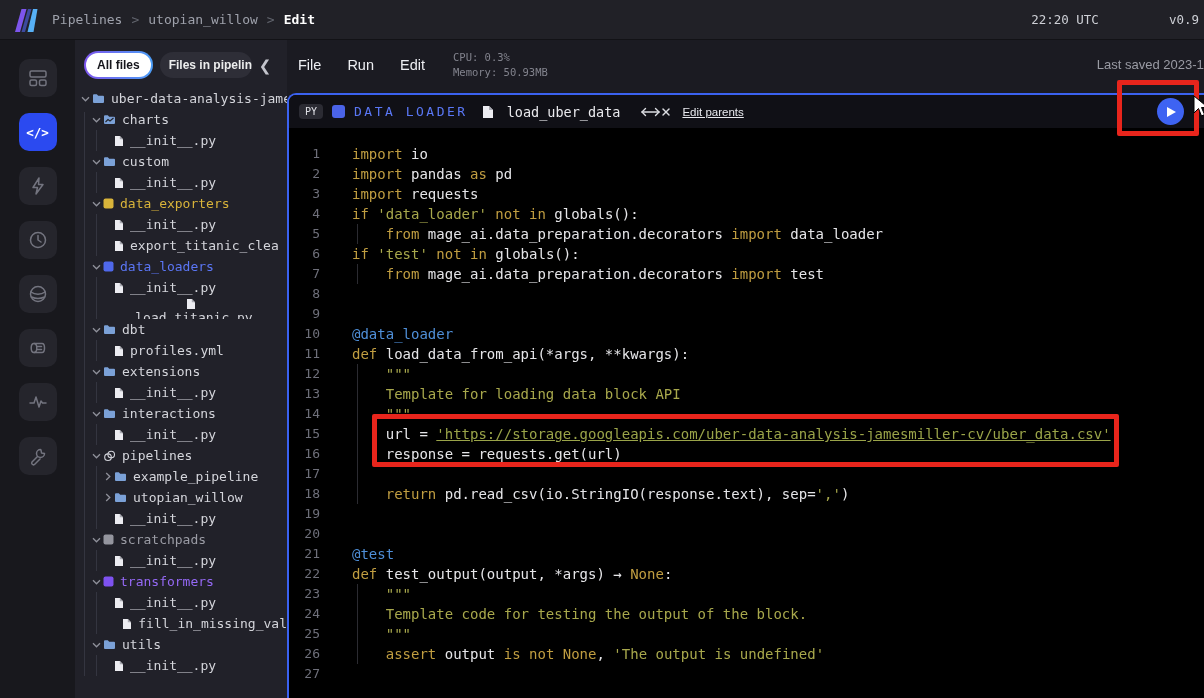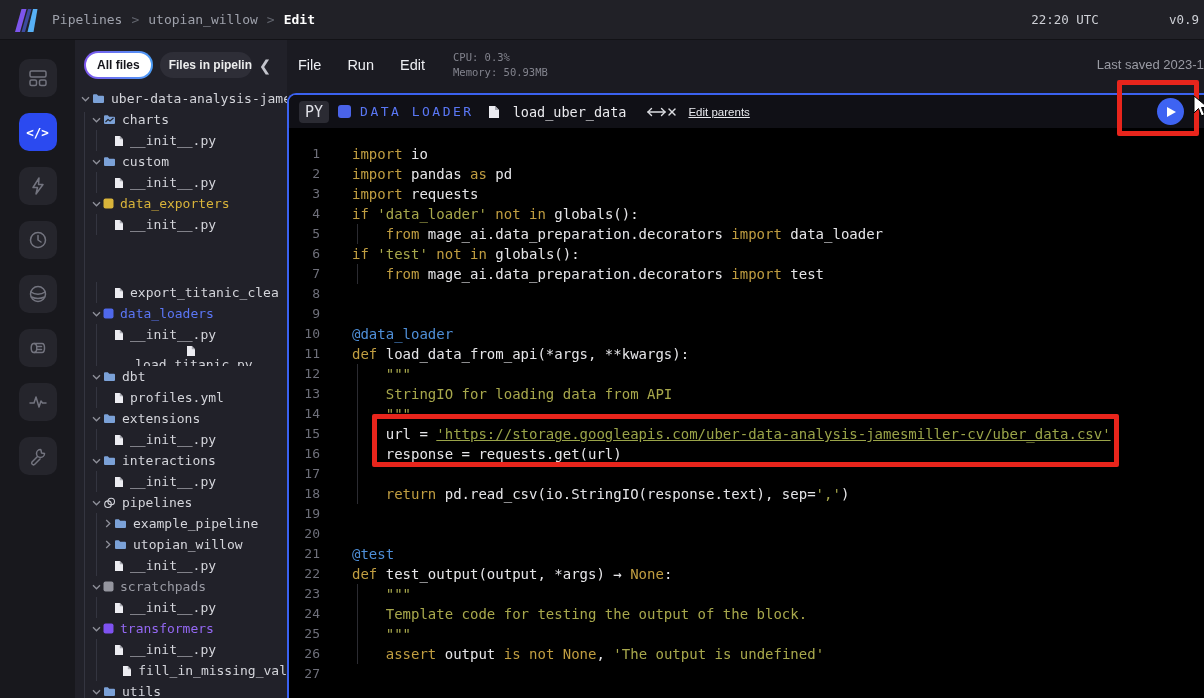--- a/index.html
+++ b/index.html
@@ -56,21 +56,21 @@
   .emenu { color:#edeef2; font-size:14.5px; margin-right:26px; cursor:pointer; }
   .usage { font-family:"DejaVu Sans Mono",monospace; font-size:10.5px; color:#82838d; line-height:1.4;
     margin-left:2px; }
   .lastsaved { position:absolute; right:-6px; top:17px; color:#9a9ba4; font-size:13px; white-space:nowrap; }
 
   
   .block { flex:1; border-top:2px solid #3b62f0; border-left:2px solid #3b62f0;
     border-radius:9px 0 0 0; background:#000; display:flex; flex-direction:column; min-height:0; overflow:hidden; }
   .bheader { height:33px; background:#101016; display:flex; align-items:center; padding:0 0 0 10px; gap:9px; }
   .py-badge { background:#2b2b33; color:#e0e1e7; font-family:"DejaVu Sans Mono",monospace;
-    font-size:15px; padding:2px 6px; border-radius:4px; cursor:pointer; }
+    font-size:10px; padding:2px 6px; border-radius:4px; cursor:pointer; }
   .blk-square { width:13px; height:13px; background:#4a63e8; border-radius:3px; }
   .blk-type { color:#5a77f5; font-family:"DejaVu Sans Mono",monospace; font-size:13px; letter-spacing:2.5px; }
   .blk-name { color:#eaeaee; font-family:"DejaVu Sans Mono",monospace; font-size:13.5px; margin-left:4px; }
   .editparents { color:#e8e9ee; font-size:11.5px; text-decoration:underline; cursor:pointer; margin-left:2px; }
   .bheader .spacer { flex:1; }
   .runbtn { width:27px; height:27px; border-radius:50%; background:#3e63f2; display:grid; place-items:center;
     margin-right:20px; cursor:pointer; }
   .runbtn .tri { width:0; height:0; border-left:9px solid #fff; border-top:5.5px solid transparent;
     border-bottom:5.5px solid transparent; margin-left:2px; }
 
@@ -247,21 +247,21 @@
         <div class="trow guide" style="padding-left: 26px;">
           <span class="tchev"></span>
           <span class="ticon">
             <svg width="10" height="12" viewBox="0 0 10 12">
               <path d="M1 1 H5.8 L9 4.2 V11 H1 Z" fill="#ececf1"></path>
               <path d="M5.8 1 L5.8 4.2 H9 Z" fill="#a9aab2"></path>
             </svg>
           </span>
           <span class="tlabel">__init__.py</span>
         </div>
-        <div class="trow guide" style="padding-left: 26px; margin-top: 47px;">
+        <div class="trow guide" style="padding-left: 26px;">
           <span class="tchev"></span>
           <span class="ticon">
             <svg width="10" height="12" viewBox="0 0 10 12">
               <path d="M1 1 H5.8 L9 4.2 V11 H1 Z" fill="#ececf1"></path>
               <path d="M5.8 1 L5.8 4.2 H9 Z" fill="#a9aab2"></path>
             </svg>
           </span>
           <span class="tlabel">export_titanic_clea</span>
         </div>
         <div class="trow" style="padding-left: 15px;">
@@ -543,21 +543,21 @@
           <div class="cline"><span class="ln">3</span><span class="ct"><span class="k">import</span><span class="p"> requests</span></span></div>
           <div class="cline"><span class="ln">4</span><span class="ct"><span class="k">if</span><span class="p"> </span><span class="s">'data_loader'</span><span class="p"> </span><span class="k">not</span><span class="p"> </span><span class="k">in</span><span class="p"> globals():</span></span></div>
           <div class="cline g"><span class="ln">5</span><span class="ct"><span class="p">    </span><span class="k">from</span><span class="p"> mage_ai.data_preparation.decorators </span><span class="k">import</span><span class="p"> data_loader</span></span></div>
           <div class="cline"><span class="ln">6</span><span class="ct"><span class="k">if</span><span class="p"> </span><span class="s">'test'</span><span class="p"> </span><span class="k">not</span><span class="p"> </span><span class="k">in</span><span class="p"> globals():</span></span></div>
           <div class="cline g"><span class="ln">7</span><span class="ct"><span class="p">    </span><span class="k">from</span><span class="p"> mage_ai.data_preparation.decorators </span><span class="k">import</span><span class="p"> test</span></span></div>
           <div class="cline"><span class="ln">8</span><span class="ct"></span></div>
           <div class="cline"><span class="ln">9</span><span class="ct"></span></div>
           <div class="cline"><span class="ln">10</span><span class="ct"><span class="d">@data_loader</span></span></div>
           <div class="cline"><span class="ln">11</span><span class="ct"><span class="k">def</span><span class="p"> load_data_from_api(*args, **kwargs):</span></span></div>
           <div class="cline g"><span class="ln">12</span><span class="ct"><span class="p">    </span><span class="s">"""</span></span></div>
-          <div class="cline g"><span class="ln">13</span><span class="ct"><span class="p">    </span><span class="s">StringIO for loading data from API</span></span></div>
+          <div class="cline g"><span class="ln">13</span><span class="ct"><span class="p">    </span><span class="s">Template for loading data block API</span></span></div>
           <div class="cline g"><span class="ln">14</span><span class="ct"><span class="p">    </span><span class="s">"""</span></span></div>
           <div class="cline g"><span class="ln">15</span><span class="ct"><span class="p">    url = </span><span class="l">'https://storage.googleapis.com/uber-data-analysis-jamesmiller-cv/uber_data.csv'</span></span></div>
           <div class="cline g"><span class="ln">16</span><span class="ct"><span class="p">    response = requests.get(url)</span></span></div>
           <div class="cline g"><span class="ln">17</span><span class="ct"></span></div>
           <div class="cline g"><span class="ln">18</span><span class="ct"><span class="p">    </span><span class="k">return</span><span class="p"> pd.read_csv(io.StringIO(response.text), sep=</span><span class="s">','</span><span class="p">)</span></span></div>
           <div class="cline"><span class="ln">19</span><span class="ct"></span></div>
           <div class="cline"><span class="ln">20</span><span class="ct"></span></div>
           <div class="cline"><span class="ln">21</span><span class="ct"><span class="d">@test</span></span></div>
           <div class="cline"><span class="ln">22</span><span class="ct"><span class="k">def</span><span class="p"> test_output(output, *args) → </span><span class="k">None</span><span class="p">:</span></span></div>
           <div class="cline g"><span class="ln">23</span><span class="ct"><span class="p">    </span><span class="s">"""</span></span></div>

